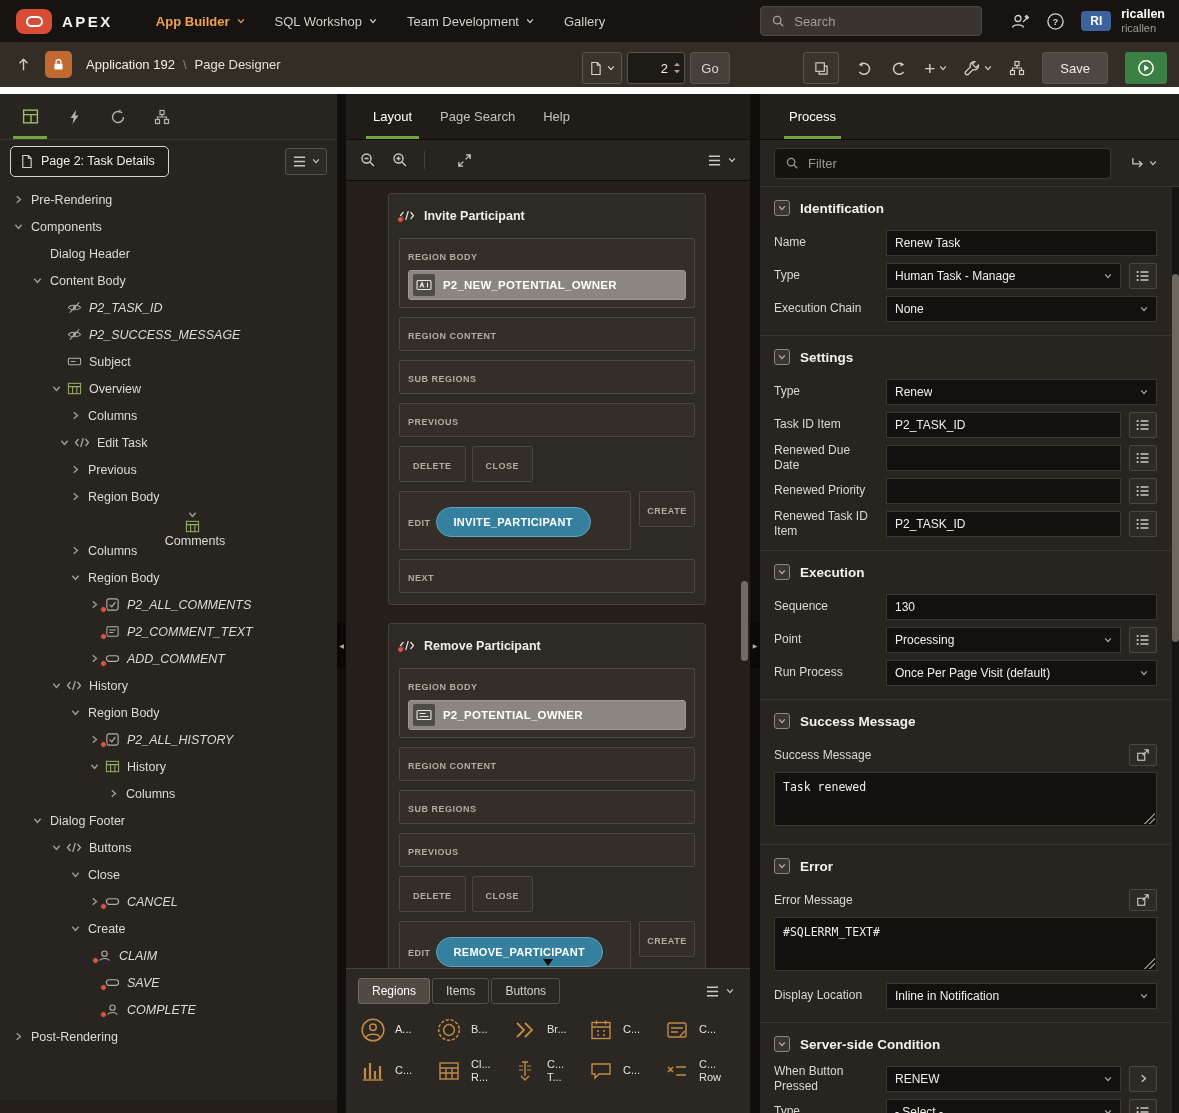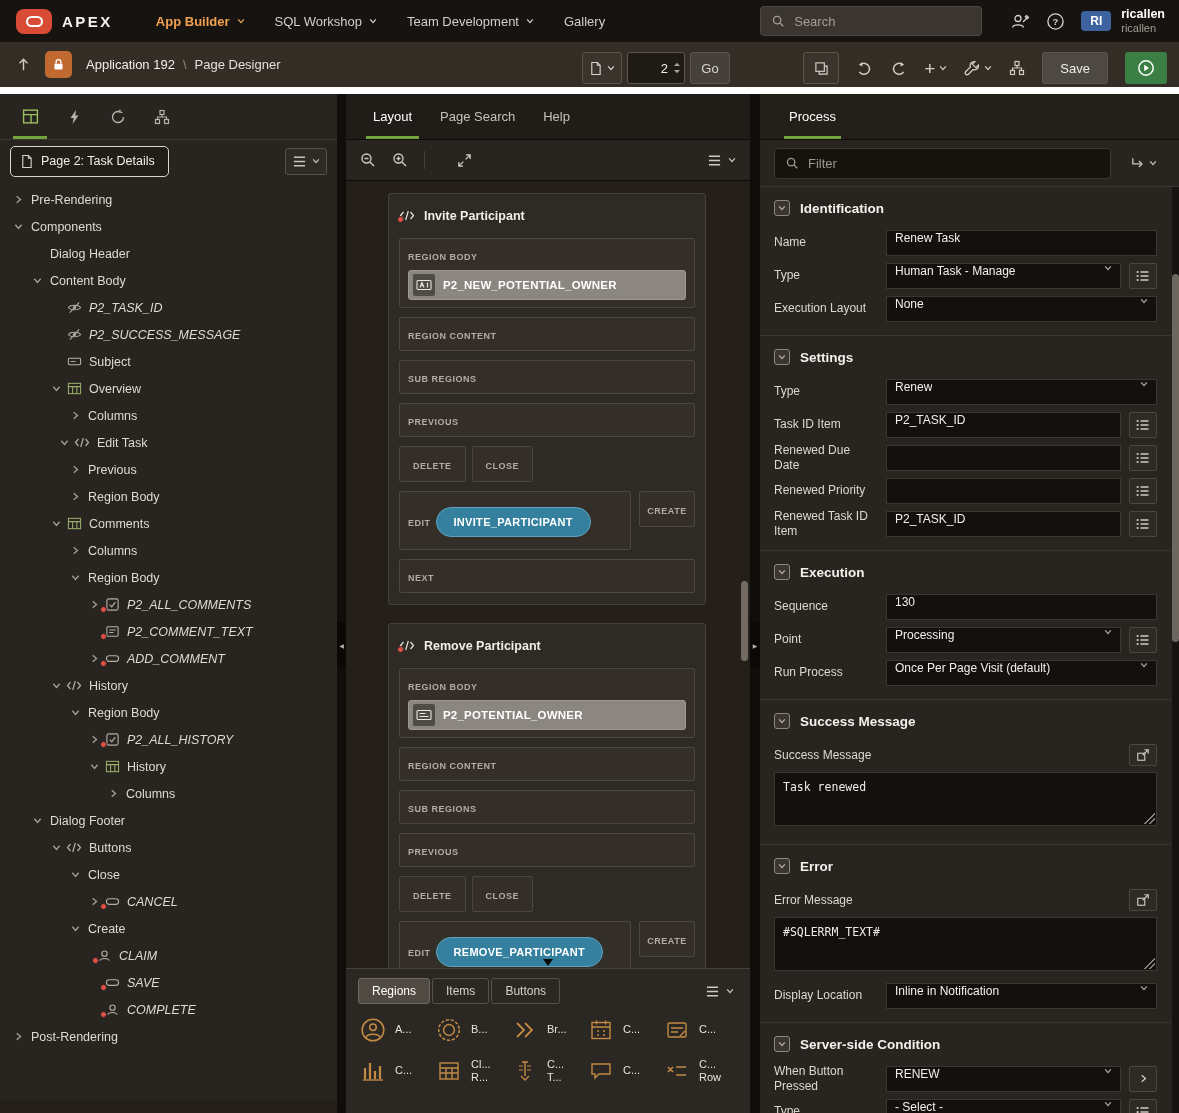--- a/index.html
+++ b/index.html
@@ -129,21 +129,21 @@
   .i-filter{height:47px;display:flex;align-items:center;padding:0 14px 0 14px;gap:10px;border-bottom:1px solid #3A3530;}
   .filter-box{flex:1;height:31px;background:#16130F;border:1px solid #3E3831;border-radius:4px;display:flex;align-items:center;gap:9px;padding:0 10px;color:#9C968E;font-size:13px;cursor:text;}
   .goto-btn{width:44px;height:28px;display:flex;align-items:center;justify-content:center;gap:4px;color:#C9C3BB;cursor:pointer;}
   .i-body{position:absolute;top:93px;left:0;right:8px;bottom:0;overflow:hidden;}
   .i-section{padding:2px 0 9px;}
   .i-section + .i-section{border-top:1px solid #3A3530;}
   .sec-head{display:flex;align-items:center;gap:10px;padding:11px 14px 9px;font-size:13.5px;font-weight:bold;color:#F4F1EC;cursor:pointer;}
   .sec-ic{width:16px;height:16px;border:1.5px solid #8E887F;border-radius:3px;color:#B7B1A8;display:inline-flex;align-items:center;justify-content:center;background:#3A352E;flex:none;}
   .f-row{display:flex;align-items:center;padding:0 14px;gap:8px;min-height:31px;margin:2px 0;}
   .f-label{width:104px;flex:none;font-size:12px;color:#DDD8D1;line-height:1.25;}
-  .f-ctl{flex:1;height:26px;background:#131110;border:1px solid #3C362F;display:flex;align-items:flex-start;padding:0 8px;font-size:12px;color:#F2EFEA;gap:6px;min-width:0;cursor:pointer;}
+  .f-ctl{flex:1;height:26px;background:#131110;border:1px solid #3C362F;display:flex;align-items:center;padding:0 8px;font-size:12px;color:#F2EFEA;gap:6px;min-width:0;cursor:pointer;}
   .f-ctl .val{white-space:nowrap;overflow:hidden;}
   .f-ctl .caret{margin-left:auto;color:#B0AAA1;flex:none;}
   .sq-btn{flex:none;width:28px;height:26px;background:#2E2A25;border:1px solid #4C463E;border-radius:2px;display:flex;align-items:center;justify-content:center;color:#CFC9C1;cursor:pointer;}
   .f-labelrow{display:flex;align-items:center;justify-content:space-between;padding:6px 14px 4px;}
   .f-labelrow .f-label{width:auto;}
   .f-labelrow .sq-btn{height:22px;}
   .f-ta{position:relative;margin:2px 14px 9px;background:#131110;border:1px solid #3C362F;min-height:54px;padding:7px 8px;
     font-family:"DejaVu Sans Mono","Liberation Mono",monospace;font-size:11.5px;color:#EEEBE5;white-space:pre-wrap;cursor:text;}
   .ta-grip{position:absolute;right:1px;bottom:1px;width:11px;height:11px;
     background:linear-gradient(135deg,transparent 0 46%,#8A847B 46% 55%,transparent 55% 72%,#8A847B 72% 81%,transparent 81%);}
@@ -497,21 +497,21 @@
           <span class="t-label">Previous</span>
         </div>
         <div class="t-row" style="padding-left: 67px;">
           <span class="t-chev">
             <svg width="9" height="9" viewBox="0 0 10 10">
               <path d="M3 1.5L7.2 5 3 8.5" fill="none" stroke="currentColor" stroke-width="1.5"></path>
             </svg>
           </span>
           <span class="t-label">Region Body</span>
         </div>
-        <div class="t-row" style="padding-left: 48px;">
+        <div class="t-row" style="padding-left: 48px; flex-direction: column;">
           <span class="t-chev">
             <svg width="9" height="9" viewBox="0 0 10 10">
               <path d="M1.5 3L5 7.2 8.5 3" fill="none" stroke="currentColor" stroke-width="1.5"></path>
             </svg>
           </span>
           <span class="t-ic green">
             <svg width="15" height="15" viewBox="0 0 16 16">
               <rect x="1.5" y="2.5" width="13" height="11" fill="none" stroke="currentColor" stroke-width="1.1"></rect>
               <path d="M1.5 6h13M6 6v7.5M10.5 6v7.5" stroke="currentColor" stroke-width="1.1"></path>
             </svg>
@@ -1045,21 +1045,21 @@
             <div class="sq-btn">
               <svg width="14" height="12" viewBox="0 0 14 12">
                 <circle cx="1.6" cy="2" r="1.1" fill="currentColor"></circle>
                 <circle cx="1.6" cy="6" r="1.1" fill="currentColor"></circle>
                 <circle cx="1.6" cy="10" r="1.1" fill="currentColor"></circle>
                 <path d="M4.5 2h8M4.5 6h8M4.5 10h8" stroke="currentColor" stroke-width="1.4"></path>
               </svg>
             </div>
           </div>
           <div class="f-row">
-            <span class="f-label">Execution Layout</span>
+            <span class="f-label">Execution Chain</span>
             <div class="f-ctl select">
               <span class="val">None</span>
               <span class="caret ic">
                 <svg width="8" height="8" viewBox="0 0 10 10">
                   <path d="M1.5 3L5 7 8.5 3" fill="none" stroke="currentColor" stroke-width="1.6"></path>
                 </svg>
               </span>
             </div>
           </div>
         </section>

